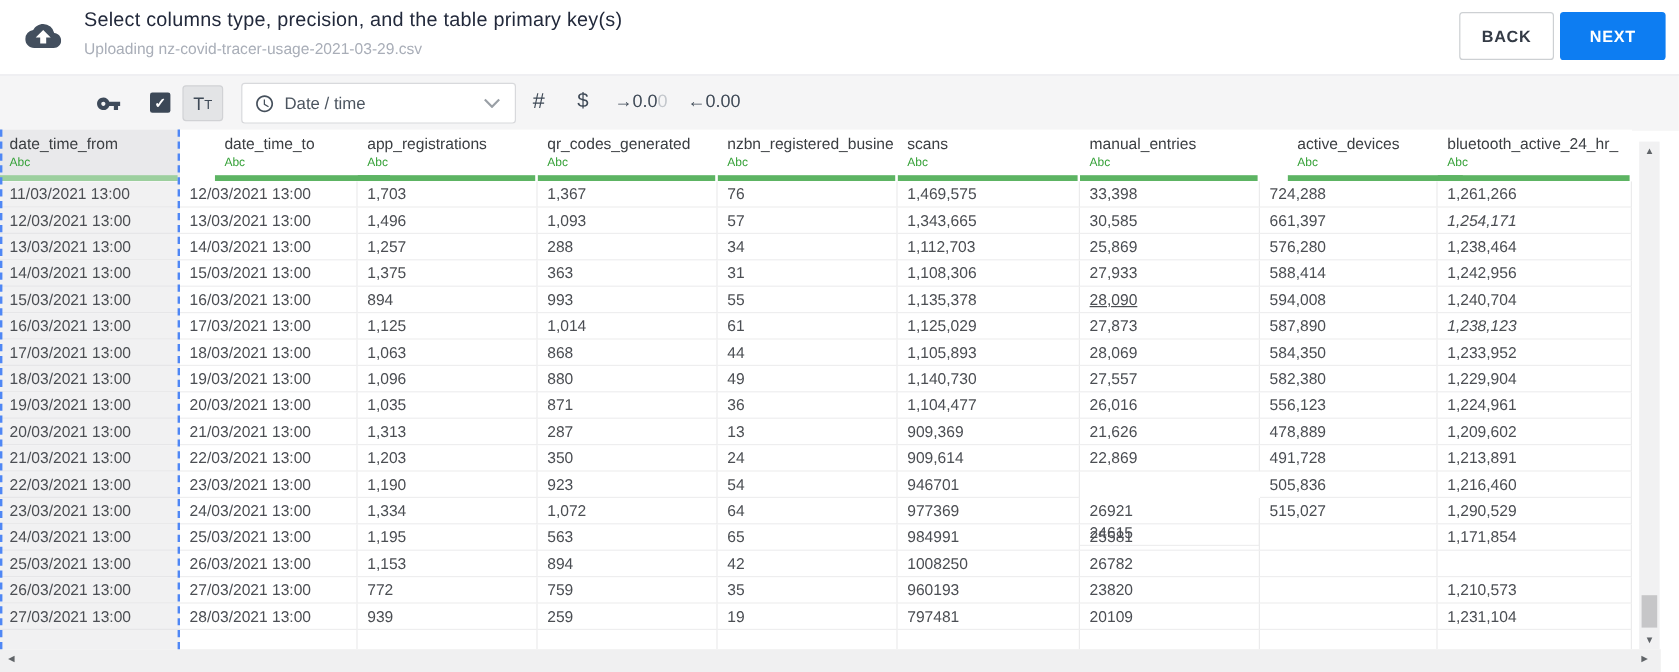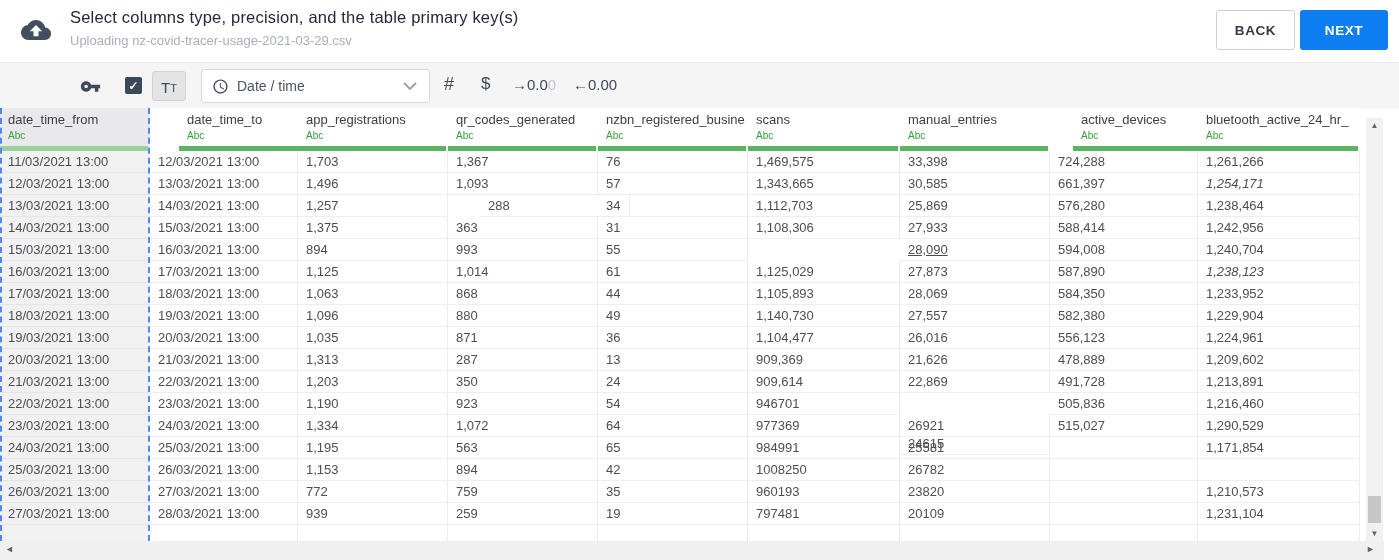--- a/index.html
+++ b/index.html
@@ -178,21 +178,21 @@
       <div class="tcell" style="left: 598px; width: 150px;">57</div>
       <div class="tcell" style="left: 748px; width: 152px;">1,343,665</div>
       <div class="tcell" style="left: 900px; width: 150px;">30,585</div>
       <div class="tcell" style="left: 1050px; width: 148px;">661,397</div>
       <div class="tcell" style="left: 1198px; width: 162px; font-style: italic;">1,254,171</div>
     </div>
     <div class="trow">
       <div class="tcell selc" style="left: 0px; width: 150px;">13/03/2021 13:00</div>
       <div class="tcell" style="left: 150px; width: 148px;">14/03/2021 13:00</div>
       <div class="tcell" style="left: 298px; width: 150px;">1,257</div>
-      <div class="tcell" style="left: 448px; width: 150px; margin-left: 32px;">288</div>
+      <div class="tcell" style="left: 448px; width: 150px;">288</div>
       <div class="tcell" style="left: 598px; width: 150px;">34</div>
       <div class="tcell" style="left: 748px; width: 152px;">1,112,703</div>
       <div class="tcell" style="left: 900px; width: 150px;">25,869</div>
       <div class="tcell" style="left: 1050px; width: 148px;">576,280</div>
       <div class="tcell" style="left: 1198px; width: 162px;">1,238,464</div>
     </div>
     <div class="trow">
       <div class="tcell selc" style="left: 0px; width: 150px;">14/03/2021 13:00</div>
       <div class="tcell" style="left: 150px; width: 148px;">15/03/2021 13:00</div>
       <div class="tcell" style="left: 298px; width: 150px;">1,375</div>
@@ -202,20 +202,21 @@
       <div class="tcell" style="left: 900px; width: 150px;">27,933</div>
       <div class="tcell" style="left: 1050px; width: 148px;">588,414</div>
       <div class="tcell" style="left: 1198px; width: 162px;">1,242,956</div>
     </div>
     <div class="trow">
       <div class="tcell selc" style="left: 0px; width: 150px;">15/03/2021 13:00</div>
       <div class="tcell" style="left: 150px; width: 148px;">16/03/2021 13:00</div>
       <div class="tcell" style="left: 298px; width: 150px;">894</div>
       <div class="tcell" style="left: 448px; width: 150px;">993</div>
       <div class="tcell" style="left: 598px; width: 150px;">55</div>
+      <div class="tcell" style="left: 748px; width: 152px;">1,135,378</div>
       <div class="tcell" style="left: 900px; width: 150px; text-decoration: underline;">28,090</div>
       <div class="tcell" style="left: 1050px; width: 148px;">594,008</div>
       <div class="tcell" style="left: 1198px; width: 162px;">1,240,704</div>
     </div>
     <div class="trow">
       <div class="tcell selc" style="left: 0px; width: 150px;">16/03/2021 13:00</div>
       <div class="tcell" style="left: 150px; width: 148px;">17/03/2021 13:00</div>
       <div class="tcell" style="left: 298px; width: 150px;">1,125</div>
       <div class="tcell" style="left: 448px; width: 150px;">1,014</div>
       <div class="tcell" style="left: 598px; width: 150px;">61</div>

